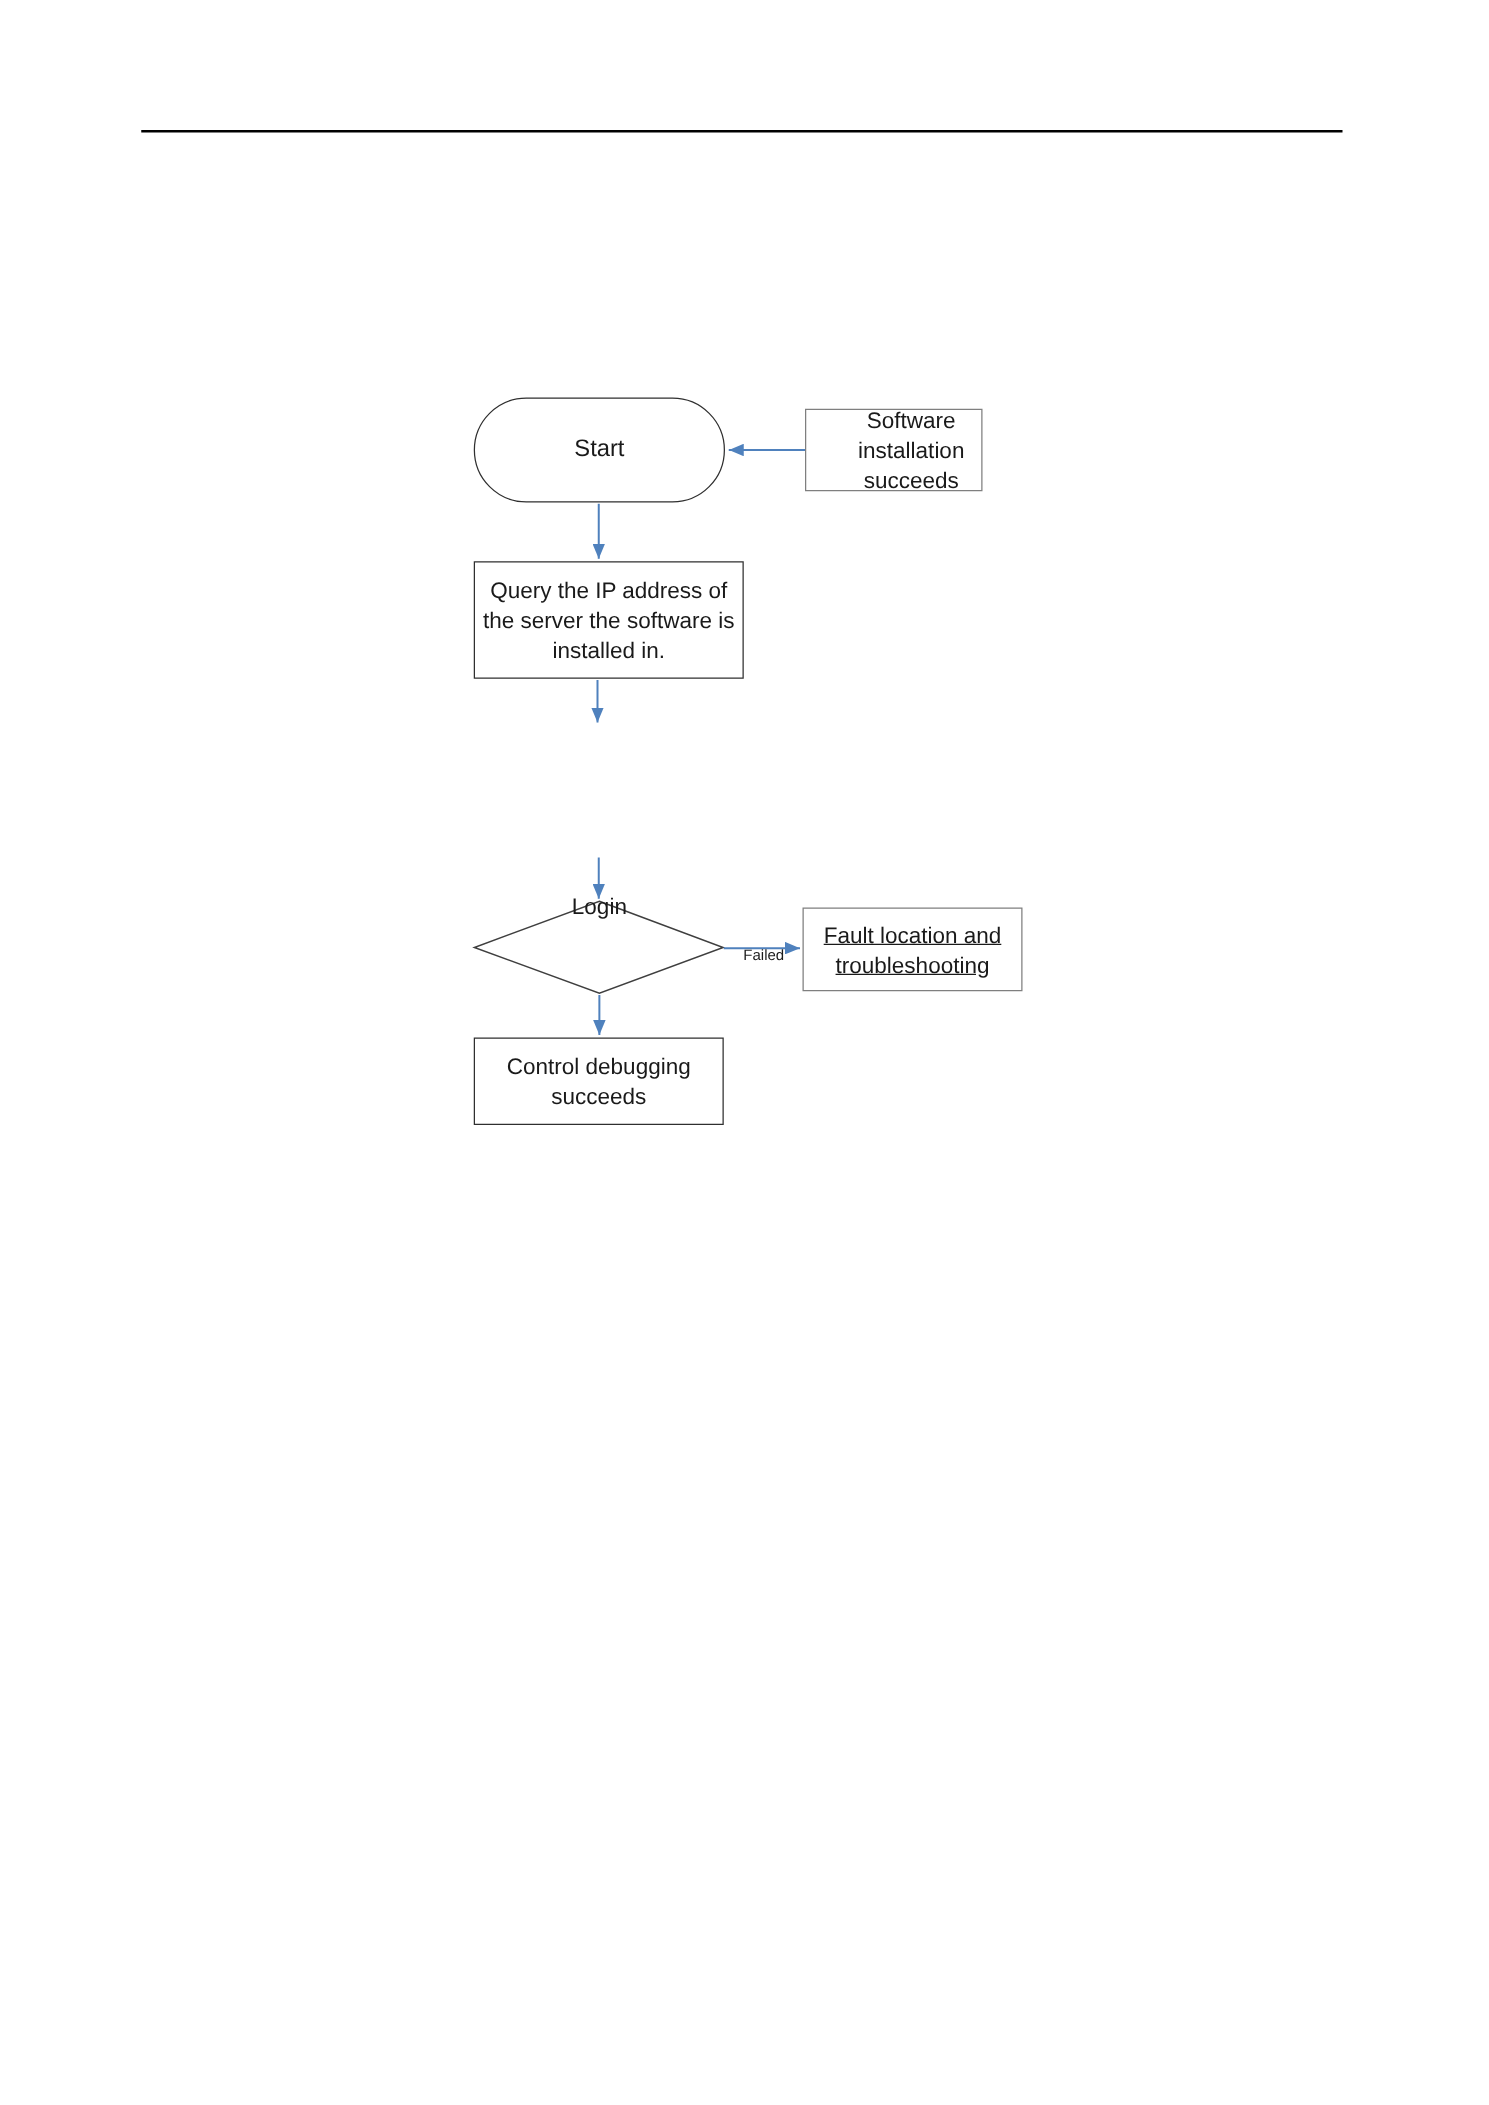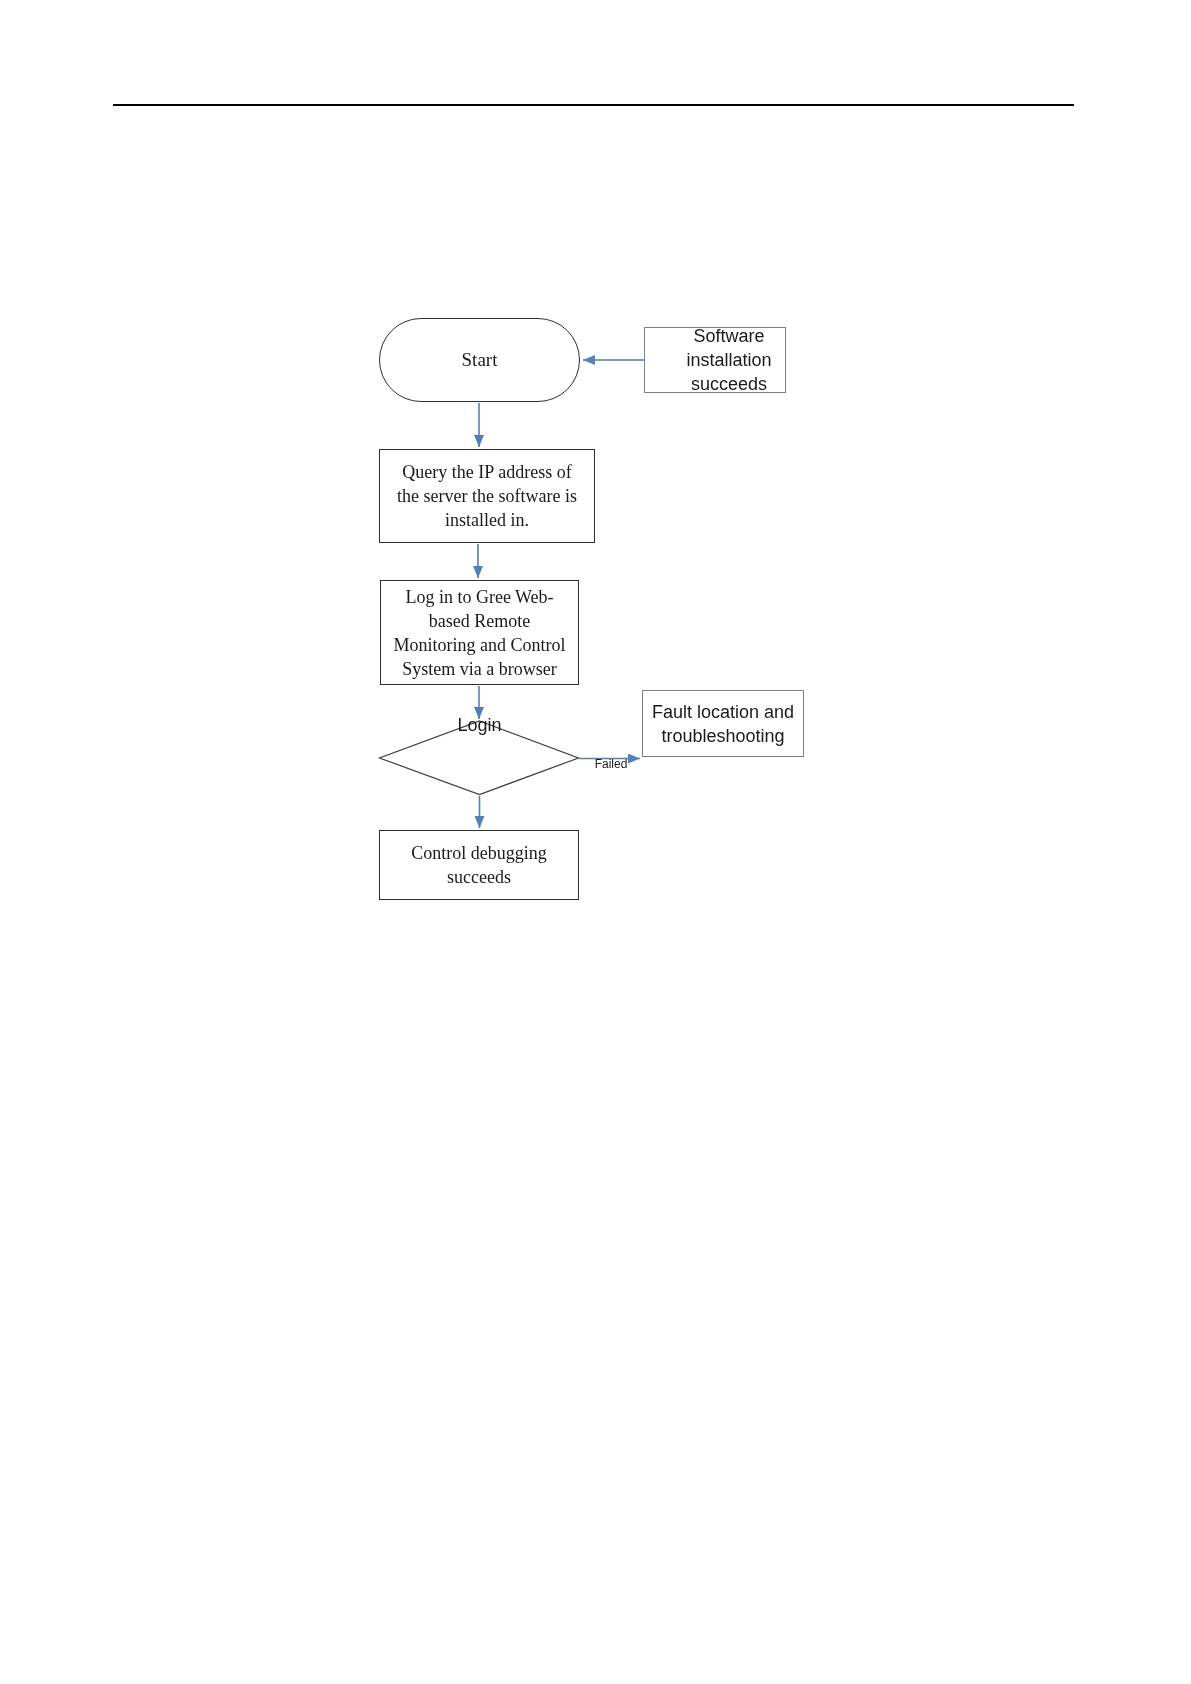--- a/index.html
+++ b/index.html
@@ -38,30 +38,30 @@
     background: #ffffff;
     display: flex;
     align-items: center;
     justify-content: center;
     text-align: center;
     font-size: 18px;
     line-height: 24px;
     white-space: pre-line;
     color: #1a1a1a;
   }
-  .node.main { border: 1.4px solid #2f2f2f; font-family: Liberation Serif, serif; }
+  .node.main { border: 1.4px solid #2f2f2f; }
   .node.side { border: 1.4px solid #7f7f7f; }
   .node.terminator {
     left: 379px; top: 318px; width: 201px; height: 84px;
     border-radius: 42px;
     font-size: 19px;
   }
   .node.query  { left: 379px; top: 449px; width: 216px; height: 94px; }
   .node.loginbox { left: 380px; top: 580px; width: 199px; height: 105px; }
-  .node.fault  { left: 642px; top: 690px; width: 162px; height: 67px; }
+  .node.fault  { left: 642px; top: 726px; width: 176px; height: 67px; text-decoration: underline; }
   .node.debug  { left: 379px; top: 830px; width: 200px; height: 70px; }
   .node.install{ left: 644px; top: 327px; width: 142px; height: 66px; padding-left: 28px; }
   .decision-label {
     position: absolute;
     left: 381px; top: 689px; width: 197px; height: 73px;
     display: flex; align-items: center; justify-content: center;
     font-size: 18px;
     background: transparent;
   }
   .edge-label {
@@ -103,24 +103,20 @@
 
   <div class="node main terminator">Start</div>
 
   <div class="node side install">Software installation
 succeeds</div>
 
   <div class="node main query">Query the IP address of
 the server the software is
 installed in.</div>
 
-  <div class="node main loginbox">Log in to Gree Web-
-based Remote
-Monitoring and Control
-System via a browser</div>
 
   <div class="decision-label">Login</div>
 
   <div class="edge-label">Failed</div>
 
   <div class="node side fault">Fault location and
 troubleshooting</div>
 
   <div class="node main debug">Control debugging
 succeeds</div>

